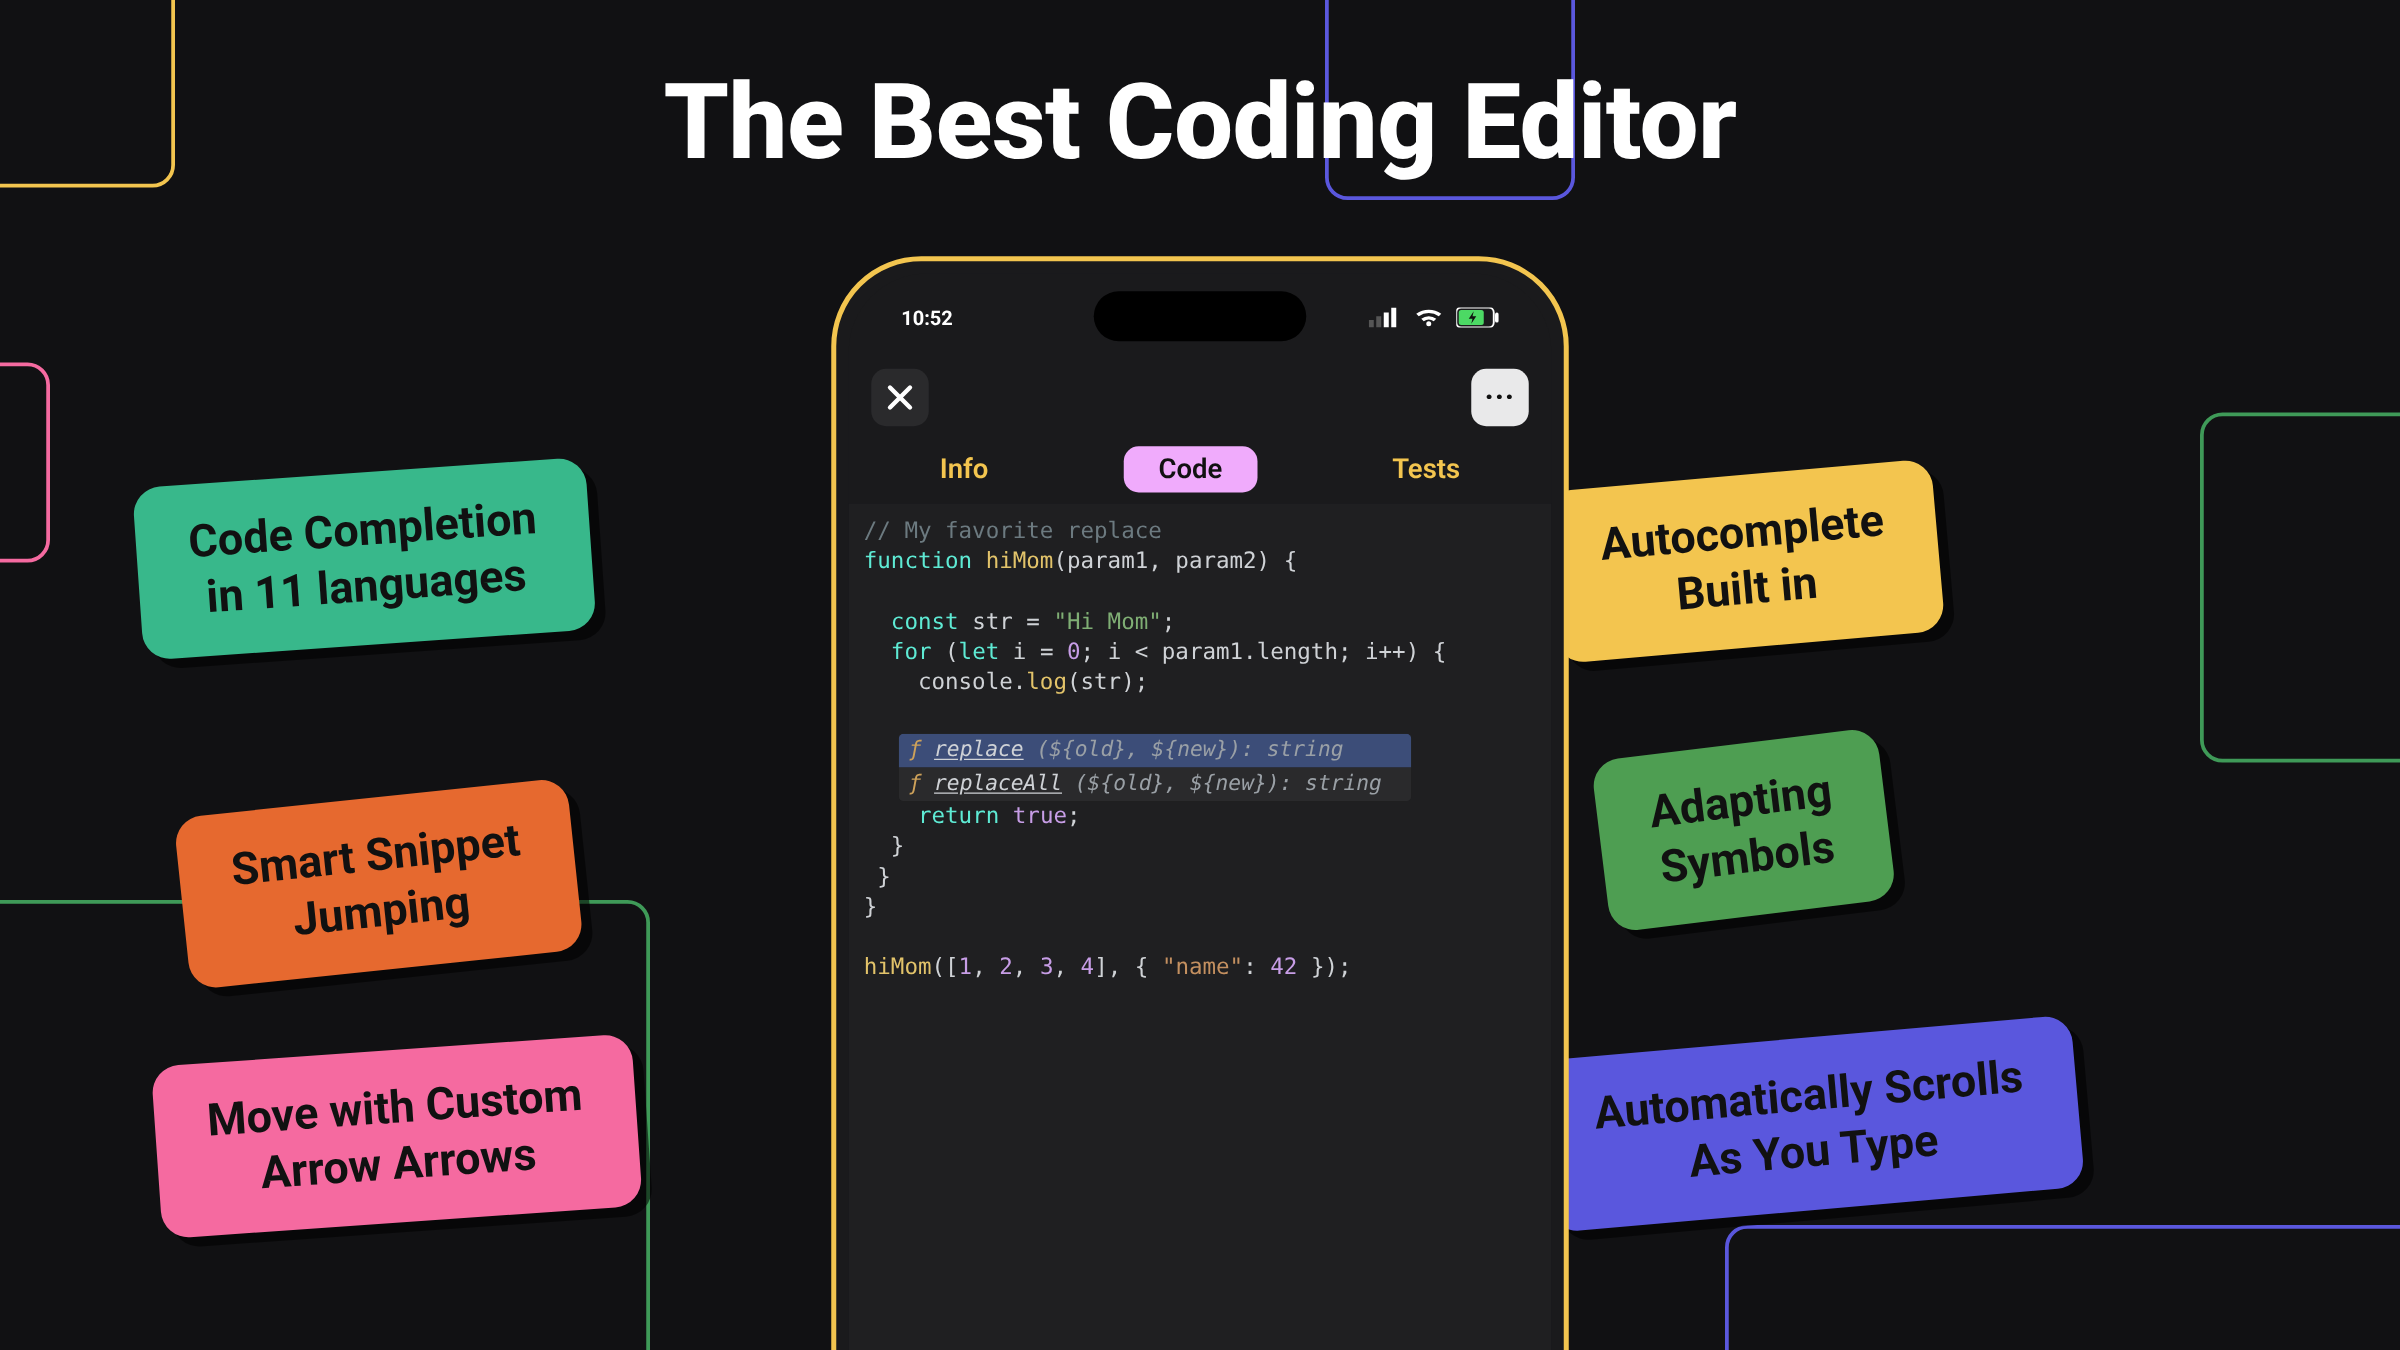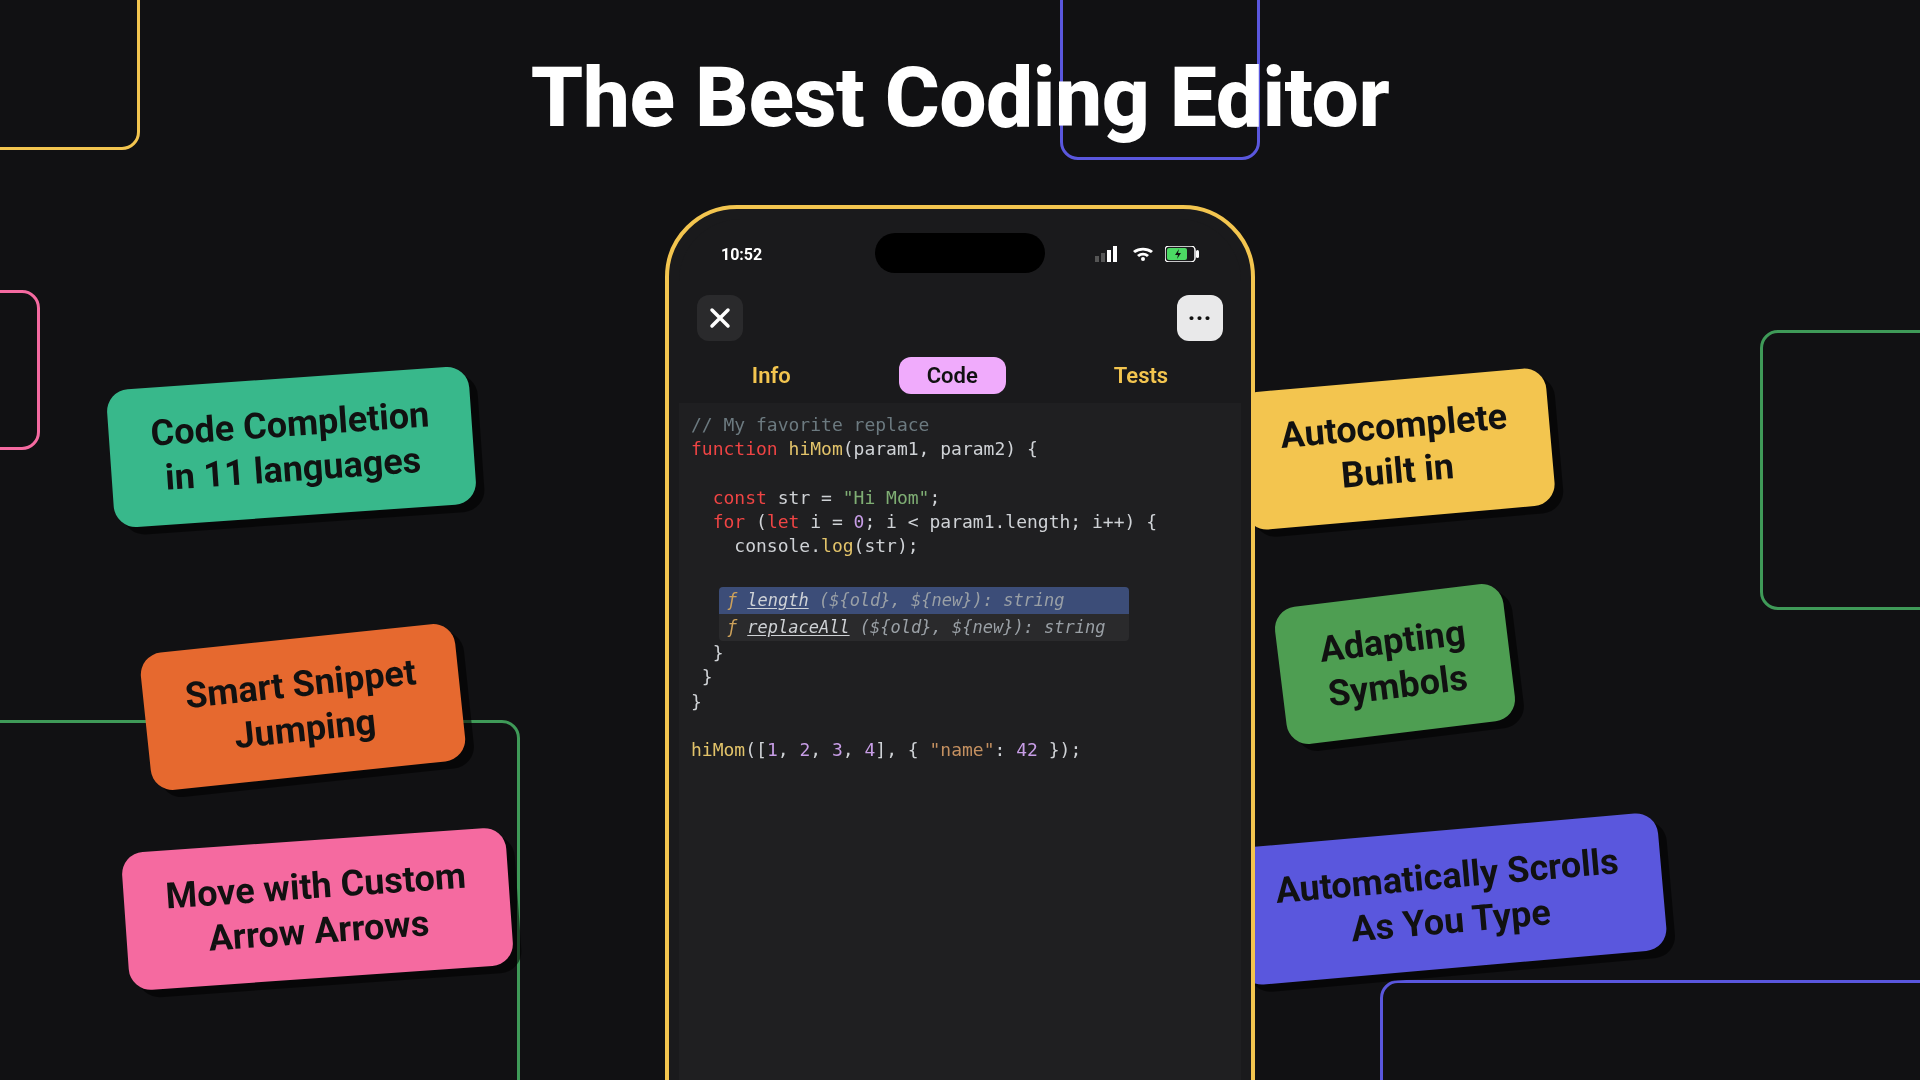--- a/index.html
+++ b/index.html
@@ -75,21 +75,21 @@
   .tab { color: #f3c54f; padding: 6px 28px; border-radius: 12px; }
   .tab.active { background: #f0abfc; color: #111; }
 
   .editor {
     flex: 1; background: #1f1f21; padding: 10px 12px;
     font-family: ui-monospace, SFMono-Regular, Menlo, Consolas, monospace;
     font-size: 18px; line-height: 1.35; color: #cfd2d6; position: relative;
   }
   .line { white-space: pre; }
   .tok-comment { color: #6c7a80; }
-  .tok-kw      { color: #ef4444; }
+  .tok-kw      { color: #5eead4; }
   .tok-fn      { color: #e2c36a; }
   .tok-str     { color: #7fae74; }
   .tok-num     { color: #c79de6; }
   .tok-prop    { color: #e2c36a; text-align: right; }
   .tok-bool    { color: #c79de6; }
   .tok-key     { color: #c49060; }
 
   .ac-popup {
     margin-top: 4px; width: 410px; font-style: italic;
     border-radius: 4px; overflow: hidden; font-size: 17px;
@@ -179,28 +179,29 @@
         <div class="line"><span class="tok-kw">function</span> <span class="tok-fn">hiMom</span><span>(param1, param2) {</span></div>
         <div class="line"> </div>
         <div class="line">  <span class="tok-kw">const</span><span> str = </span><span class="tok-str">"Hi Mom"</span><span>;</span></div>
         <div class="line">  <span class="tok-kw">for</span><span> (</span><span class="tok-kw">let</span><span> i = </span><span class="tok-num">0</span><span>; i &lt; param1.length; i++) {</span></div>
         <div class="line"><span>    console.</span><span class="tok-prop">log</span><span>(str);</span></div>
         <div class="line"> </div>
 
         <div class="ac-popup" style="margin-left:28px;">
           <div class="ac-row sel">
             <span class="k">ƒ</span>
-            <span><span class="name">length</span> <span class="sig">(${old}, ${new}): string</span></span>
+            <span><span class="name">replace</span> <span class="sig">(${old}, ${new}): string</span></span>
           </div>
           <div class="ac-row">
             <span class="k">ƒ</span>
             <span><span class="name">replaceAll</span> <span class="sig">(${old}, ${new}): string</span></span>
           </div>
         </div>
 
+        <div class="line">    <span class="tok-kw">return</span><span> </span><span class="tok-bool">true</span><span>;</span></div>
         <div class="line">  }</div>
         <div class="line"> }</div>
         <div class="line">}</div>
         <div class="line"> </div>
         <div class="line"><span class="tok-fn">hiMom</span><span>([</span><span class="tok-num">1</span><span>, </span><span class="tok-num">2</span><span>, </span><span class="tok-num">3</span><span>, </span><span class="tok-num">4</span><span>], { </span><span class="tok-key">"name"</span><span>: </span><span class="tok-num">42</span><span> });</span></div>
 
         <div class="nav-pads">
           <div class="pad empty"></div>
           <div class="pad">
               <svg width="20" height="20" viewBox="0 0 20 20">

